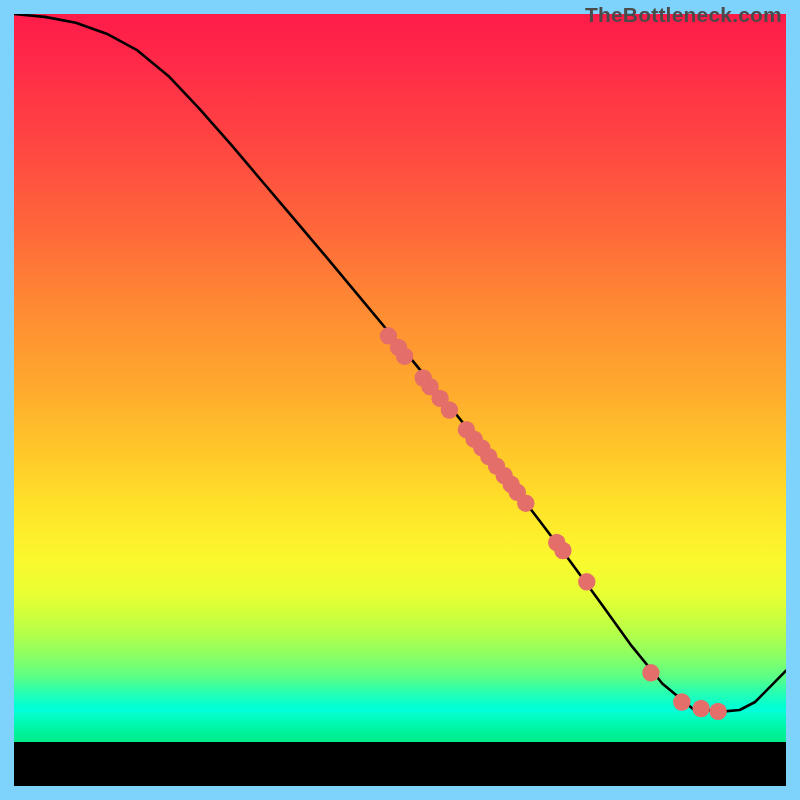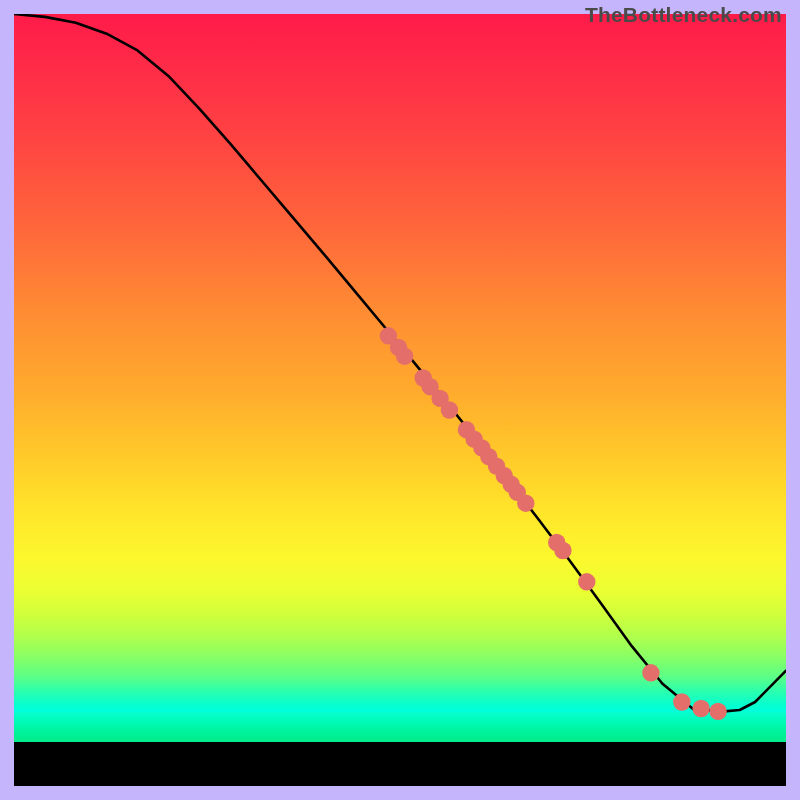--- a/index.html
+++ b/index.html
@@ -8,21 +8,21 @@
     width: 800px;
     height: 800px;
     background: #000;
     overflow: hidden;
     font-family: Arial, Helvetica, sans-serif;
   }
   .stage {
     position: relative;
     width: 800px;
     height: 800px;
-    background: #c4b5fd;
+    background: #7dd3fc;
   }
   .plot {
     position: absolute;
     left: 14px;
     top: 14px;
     width: 772px;
     height: 772px;
     overflow: hidden;
   }
   .gradient {

